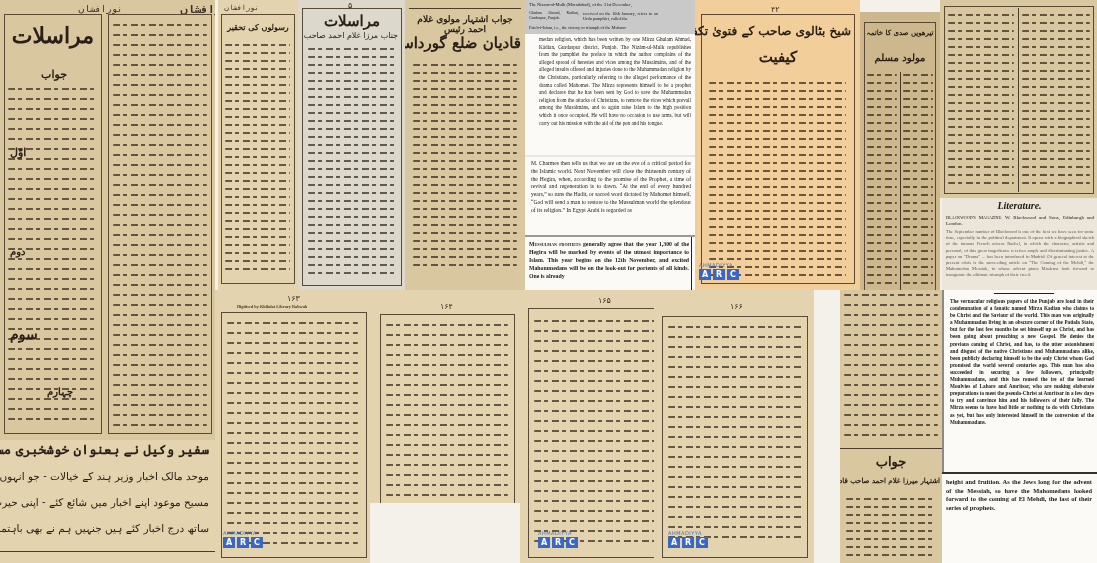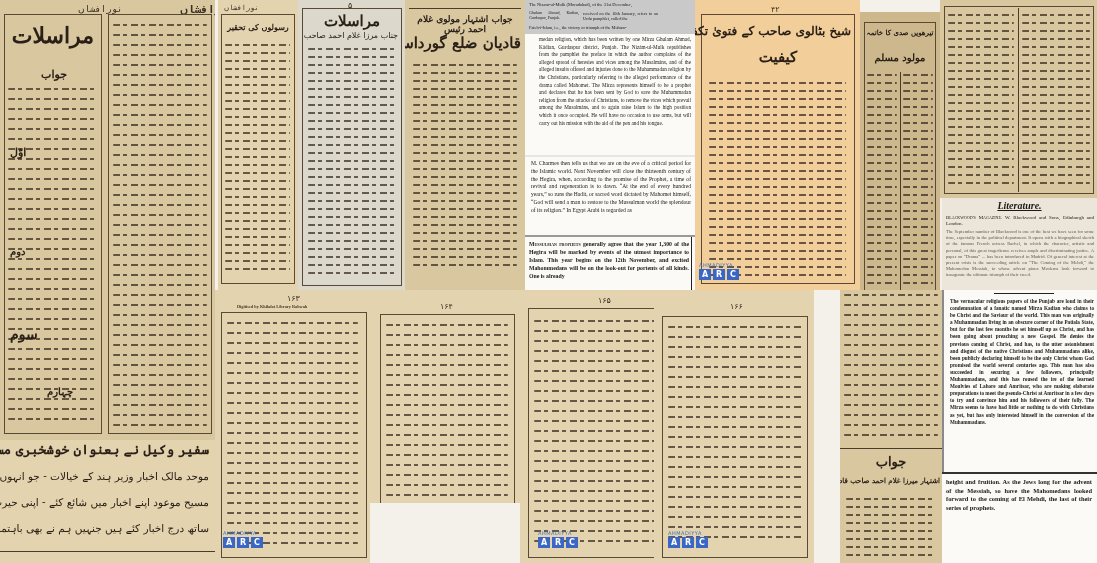--- a/index.html
+++ b/index.html
@@ -414,21 +414,21 @@
       <div class="urdu-line dense"></div>
       <div class="urdu-line dense"></div>
       <div class="urdu-line dense"></div>
       <div class="urdu-line dense"></div>
       <div class="urdu-line dense"></div>
       <div class="urdu-line dense"></div>
   </div>
 </div>
 
 <div class="clip" style="left:942px;top:198px;width:155px;height:92px;background:#ece6da;">
-  <div class="eng" style="left:0;top:2px;width:155px;text-align:center;font-size:10px;font-weight:bold;font-style:italic;text-decoration:underline;">Literature.</div>
+  <div class="eng" style="left:0;top:2px;width:155px;text-align:center;font-size:10px;font-weight:bold;font-style:italic;">Literature.</div>
   <div class="eng" style="left:4px;top:17px;width:148px;font-size:5px;">
     <span style="font-variant:small-caps;">Blackwood's Magazine.</span>
     <span>W. Blackwood and Sons, Edinburgh and London.</span>
   </div>
   <div class="eng" style="left:4px;top:31px;width:148px;font-size:4.6px;line-height:6.2px;color:#5a5550;">The September number of Blackwood is one of the best we have seen for some time, especially in the political department. It opens with a biographical sketch of the famous French actress Rachel, in which the character, artistic and personal, of this great tragedienne receives ample and discriminating justice. A paper on “Drama” ... has been introduced in Madrid. Of general interest at the present crisis is the succeeding article on “The Coming of the Mehdi,” the Mahomedan Messiah, to whose advent pious Moslems look forward to inaugurate the ultimate triumph of their creed.</div>
 </div>
 
 <div class="clip aged2" style="left:215px;top:290px;width:155px;height:273px;">
   <div class="pagenum" style="left:72px;top:4px;">۱۶۳</div>
   <div class="eng" style="left:22px;top:14px;font-size:4.3px;font-weight:bold;color:#4a3b2a;white-space:nowrap;">Digitised by Khilafat Library Rabwah</div>

